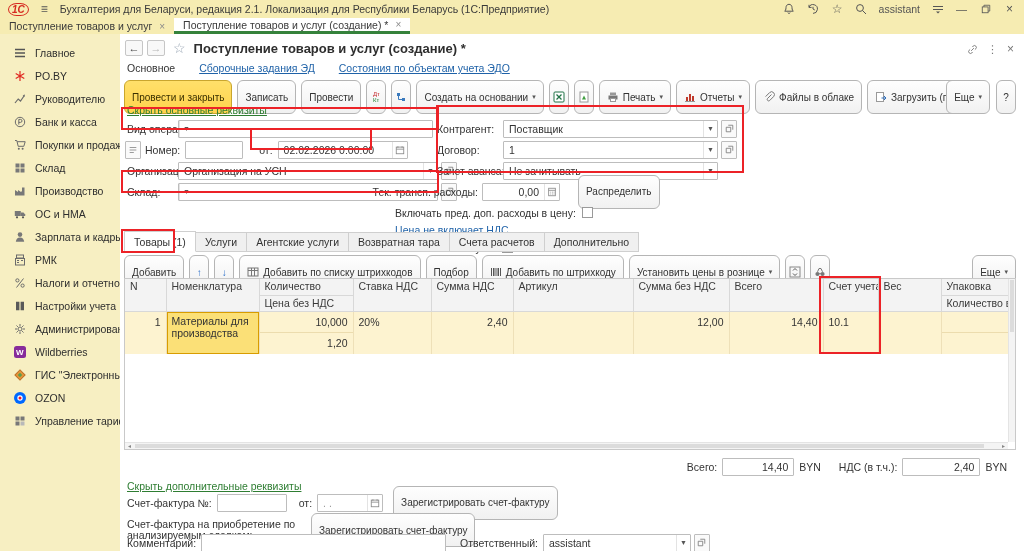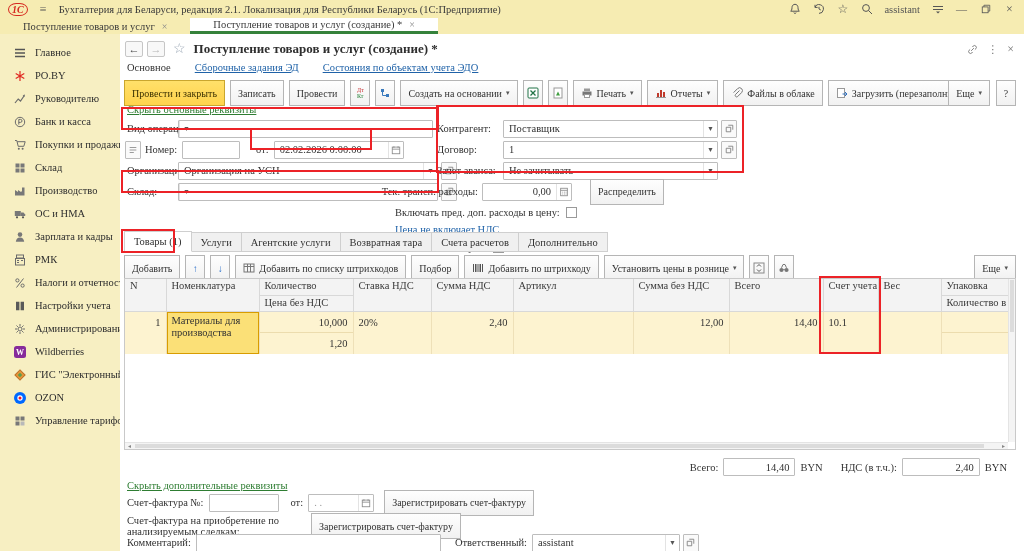--- a/index.html
+++ b/index.html
@@ -1,48 +1,48 @@
 <!DOCTYPE html>
 <html><head>
 <meta charset="utf-8">
 <style>
 *{box-sizing:border-box;margin:0;padding:0}
 html,body{background:#888}
 .screen{position:relative;width:1024px;height:551px;background:#fff;overflow:hidden;
-  font-family:Liberation Serif, serif;font-size:10.5px;color:#333}
+  font-family:Liberation Sans, sans-serif;font-size:10.5px;color:#333}
 .abs{position:absolute}
 svg{display:block}
 
 .titlebar{position:absolute;left:0;top:0;right:0;height:18px;background:#f6ecb2;
   display:flex;align-items:center;gap:9px;padding:0 8px}
 .logo1c{color:#d6281f;font-weight:bold;font-style:italic;font-size:10px;border:1px solid #d6281f;
   border-radius:50%/60%;padding:0 3px;line-height:11px}
 .tb-title{color:#3a3a3a;white-space:nowrap}
 .tb-right{margin-left:auto;display:flex;align-items:center;gap:11px;color:#555}
 .wicon{display:flex;align-items:center;justify-content:center;width:13px;height:13px;font-size:11px;color:#555}
 
 .tabbar{position:absolute;left:0;top:18px;right:0;height:16px;background:#f6ecb2;display:flex}
-.tab{display:flex;align-items:center;gap:7px;padding:0 23px;color:#3a3a3a;white-space:nowrap}
+.tab{display:flex;align-items:center;gap:7px;padding:0 9px;color:#3a3a3a;white-space:nowrap}
 .tab .x{color:#8a8a8a;font-size:10px}
 .tab.active{background:#fff;border-bottom:3px solid #35823b}
 
 .sidebar{position:absolute;left:0;top:34px;width:120px;bottom:0;background:#f7efc2;padding-top:7px}
 .sbitem{height:23px;display:flex;align-items:center;gap:9px;padding-left:13px;color:#2e2e2e;white-space:nowrap;overflow:hidden}
 .sbicon{flex:0 0 13px;width:13px;height:13px;display:flex;align-items:center;justify-content:center}
 
 .content{position:absolute;left:120px;top:34px;right:0;bottom:0;background:#fff}
 .navbtn{width:18px;height:16px;border:1px solid #c6c6c6;background:#f8f8f8;display:flex;align-items:center;
   justify-content:center;font-size:11px;border-radius:2px}
 .doc-title{font-size:13px;font-weight:bold;color:#2e2e2e;white-space:nowrap}
 .star{color:#9aa7b5;font-size:14px}
 .nlink{color:#1f62a8;text-decoration:underline;white-space:nowrap}
 .glink{color:#2e7d32;text-decoration:underline;white-space:nowrap}
 .blink{color:#1f62a8;text-decoration:underline;white-space:nowrap}
 
-.btn{height:26px;border:1px solid #b5b5b5;border-radius:0;background:linear-gradient(#fefefe,#f1f1f1);
+.btn{height:34px;border:1px solid #b5b5b5;border-radius:6px;background:linear-gradient(#fefefe,#f1f1f1);
   padding:0 7px;display:inline-flex;align-items:center;gap:4px;color:#333;white-space:nowrap;font-size:10px;flex-shrink:0}
 .btn.primary{background:linear-gradient(#ffe06a,#ffd34d);border-color:#c9a62e;color:#3a3000}
 .btn.iconbtn{width:20px;padding:0;justify-content:center}
 .dda{font-size:7px;color:#555}
 .toolbar{display:flex;align-items:center;gap:5px}
 
 .lbl{color:#333;white-space:nowrap}
 .fld{border:1px solid #bdbdbd;border-radius:1px;height:18px;background:#fff;display:flex;align-items:center}
 .fld .txt{flex:1;padding:0 5px;overflow:hidden;white-space:nowrap}
 .fld .txt.num{text-align:right}
@@ -466,21 +466,21 @@
     </div>
     <div class="frow" style="left:317px;top:127px;width:281px">
       <span class="lbl" style="width:66px">Зачет аванса:</span>
       <span class="fld" style="flex:1">
           <span class="txt">Не зачитывать</span>
           <span class="cmb">▼</span>
         </span>
     </div>
     <div class="frow" style="left:230px;top:148px">
       <span class="lbl" style="width:132px;text-align:right;padding-right:4px">Тек. трансп. расходы:</span>
-      <span class="fld" style="width:90px">
+      <span class="fld" style="width:78px">
           <span class="txt num">0,00</span>
           <span class="inbtn">
             <svg width="10" height="10" viewBox="0 0 12 12">
               <rect x="2" y="1.5" width="8" height="9" fill="#fff" stroke="#888"></rect>
               <path d="M2 4h8M4 6.2h1M6 6.2h1M8 6.2h1M4 8.4h1M6 8.4h1M8 8.4h1" stroke="#888"></path>
             </svg>
           </span>
         </span>
       <span class="btn" style="margin-left:18px">Распределить</span>
     </div>

